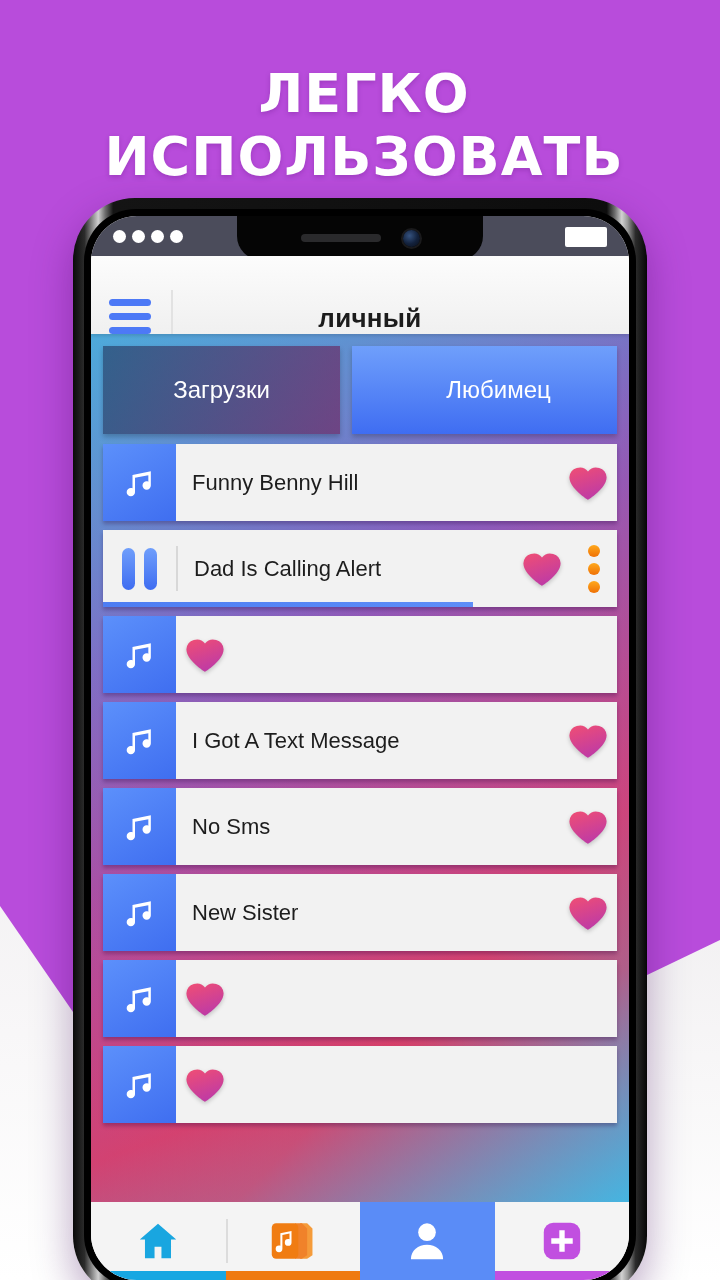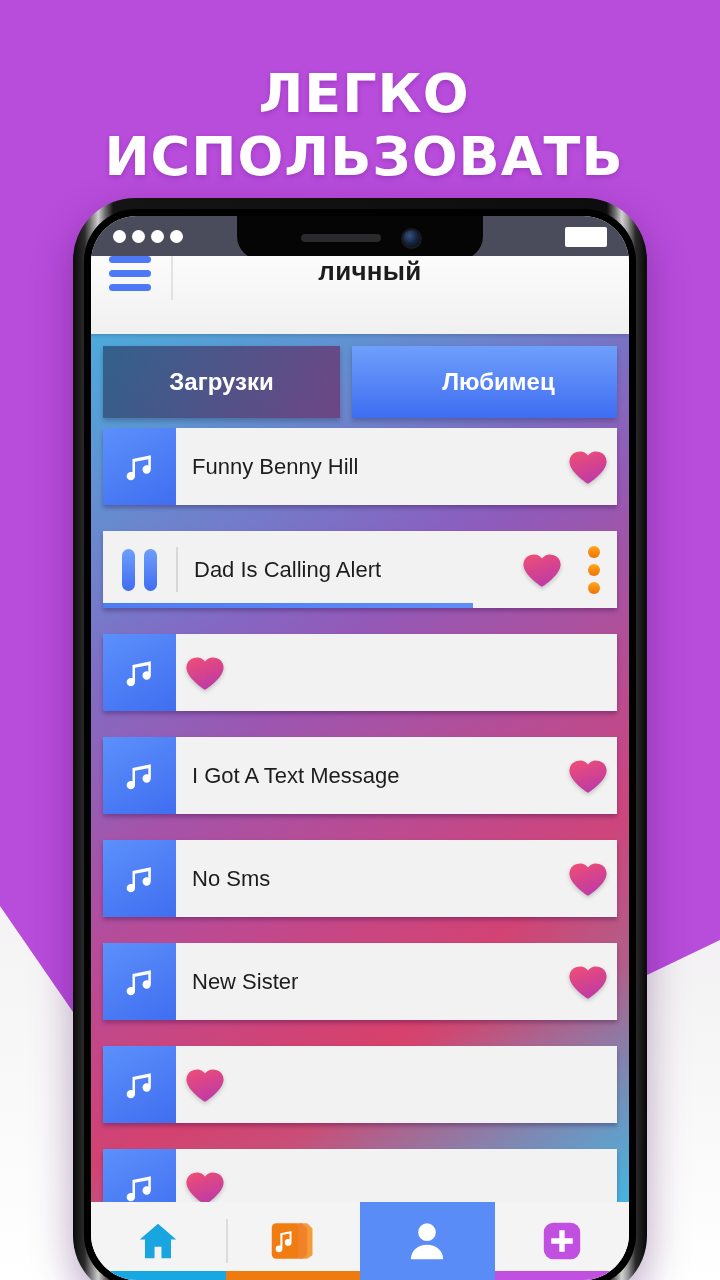--- a/index.html
+++ b/index.html
@@ -88,21 +88,21 @@
   #notch-camera {
     width:17px; height:17px; border-radius:50%;
     background:radial-gradient(circle at 38% 34%, #35527f 0%, #13223d 52%, #0a0d16 100%);
     box-shadow:0 0 0 2px #1a1a1c;
   }
 
   
   #app-bar {
     flex:0 0 auto; height:78px;
     background:linear-gradient(#fcfcfc,#f0f0f0);
-    display:flex; align-items:flex-start;
+    display:flex; align-items:flex-end;
     box-shadow:0 2px 3px rgba(0,0,0,.12);
     position:relative; z-index:3;
   }
   #menu-button {
     width:58px; margin-left:18px;
     display:flex; flex-direction:column; gap:7px; align-items:flex-start;
     cursor:pointer;
   }
   #menu-button i { display:block; width:42px; height:7px; border-radius:4px; background:#4d79f6; }
   #app-bar-divider { width:2px; height:44px; background:#e2e2e2; margin-left:4px; }
@@ -117,32 +117,32 @@
     background:linear-gradient(160deg,#4aa9d8 0%,#8a63c4 32%,#c24d93 62%,#d9446f 78%,#57b6e0 100%);
   }
   #content::after{
     content:""; position:absolute; inset:0;
     background:linear-gradient(135deg, rgba(80,170,220,.55) 0%, rgba(150,70,170,.25) 40%, rgba(215,60,100,.45) 72%, rgba(60,180,225,.65) 100%);
     pointer-events:none;
   }
 
   #tabs { display:flex; gap:12px; padding:12px 12px 0 12px; position:relative; z-index:2; }
   .tab {
-    flex:1; height:72px; display:flex; align-items:center; justify-content:center;
-    color:#fff; font-size:24px; font-weight:bold;
+    flex:1; height:88px; display:flex; align-items:center; justify-content:center;
+    color:#fff; font-size:24px; font-weight:normal;
     cursor:pointer;
     box-shadow:0 3px 5px rgba(0,0,0,.22);
   }
   .tab.inactive { background:linear-gradient(105deg, rgba(40,70,110,.72), rgba(110,45,105,.72)); }
   .tab.active { background:linear-gradient(180deg,#6f9ffb,#3f6df2);padding-left:28px; }
 
   #song-list {
     position:relative; z-index:2;
     padding:10px 12px 0 12px;
-    display:flex; flex-direction:column; gap:26px;
+    display:flex; flex-direction:column; gap:9px;
   }
   .song-row {
     height:77px; display:flex; align-items:stretch;
     background:#f2f2f2;
     box-shadow:0 3px 4px rgba(40,0,60,.3);
     position:relative; cursor:pointer;
   }
   .song-thumb {
     width:73px; flex:0 0 73px;
     background:linear-gradient(150deg,#5c90fb,#3f6ef0);

